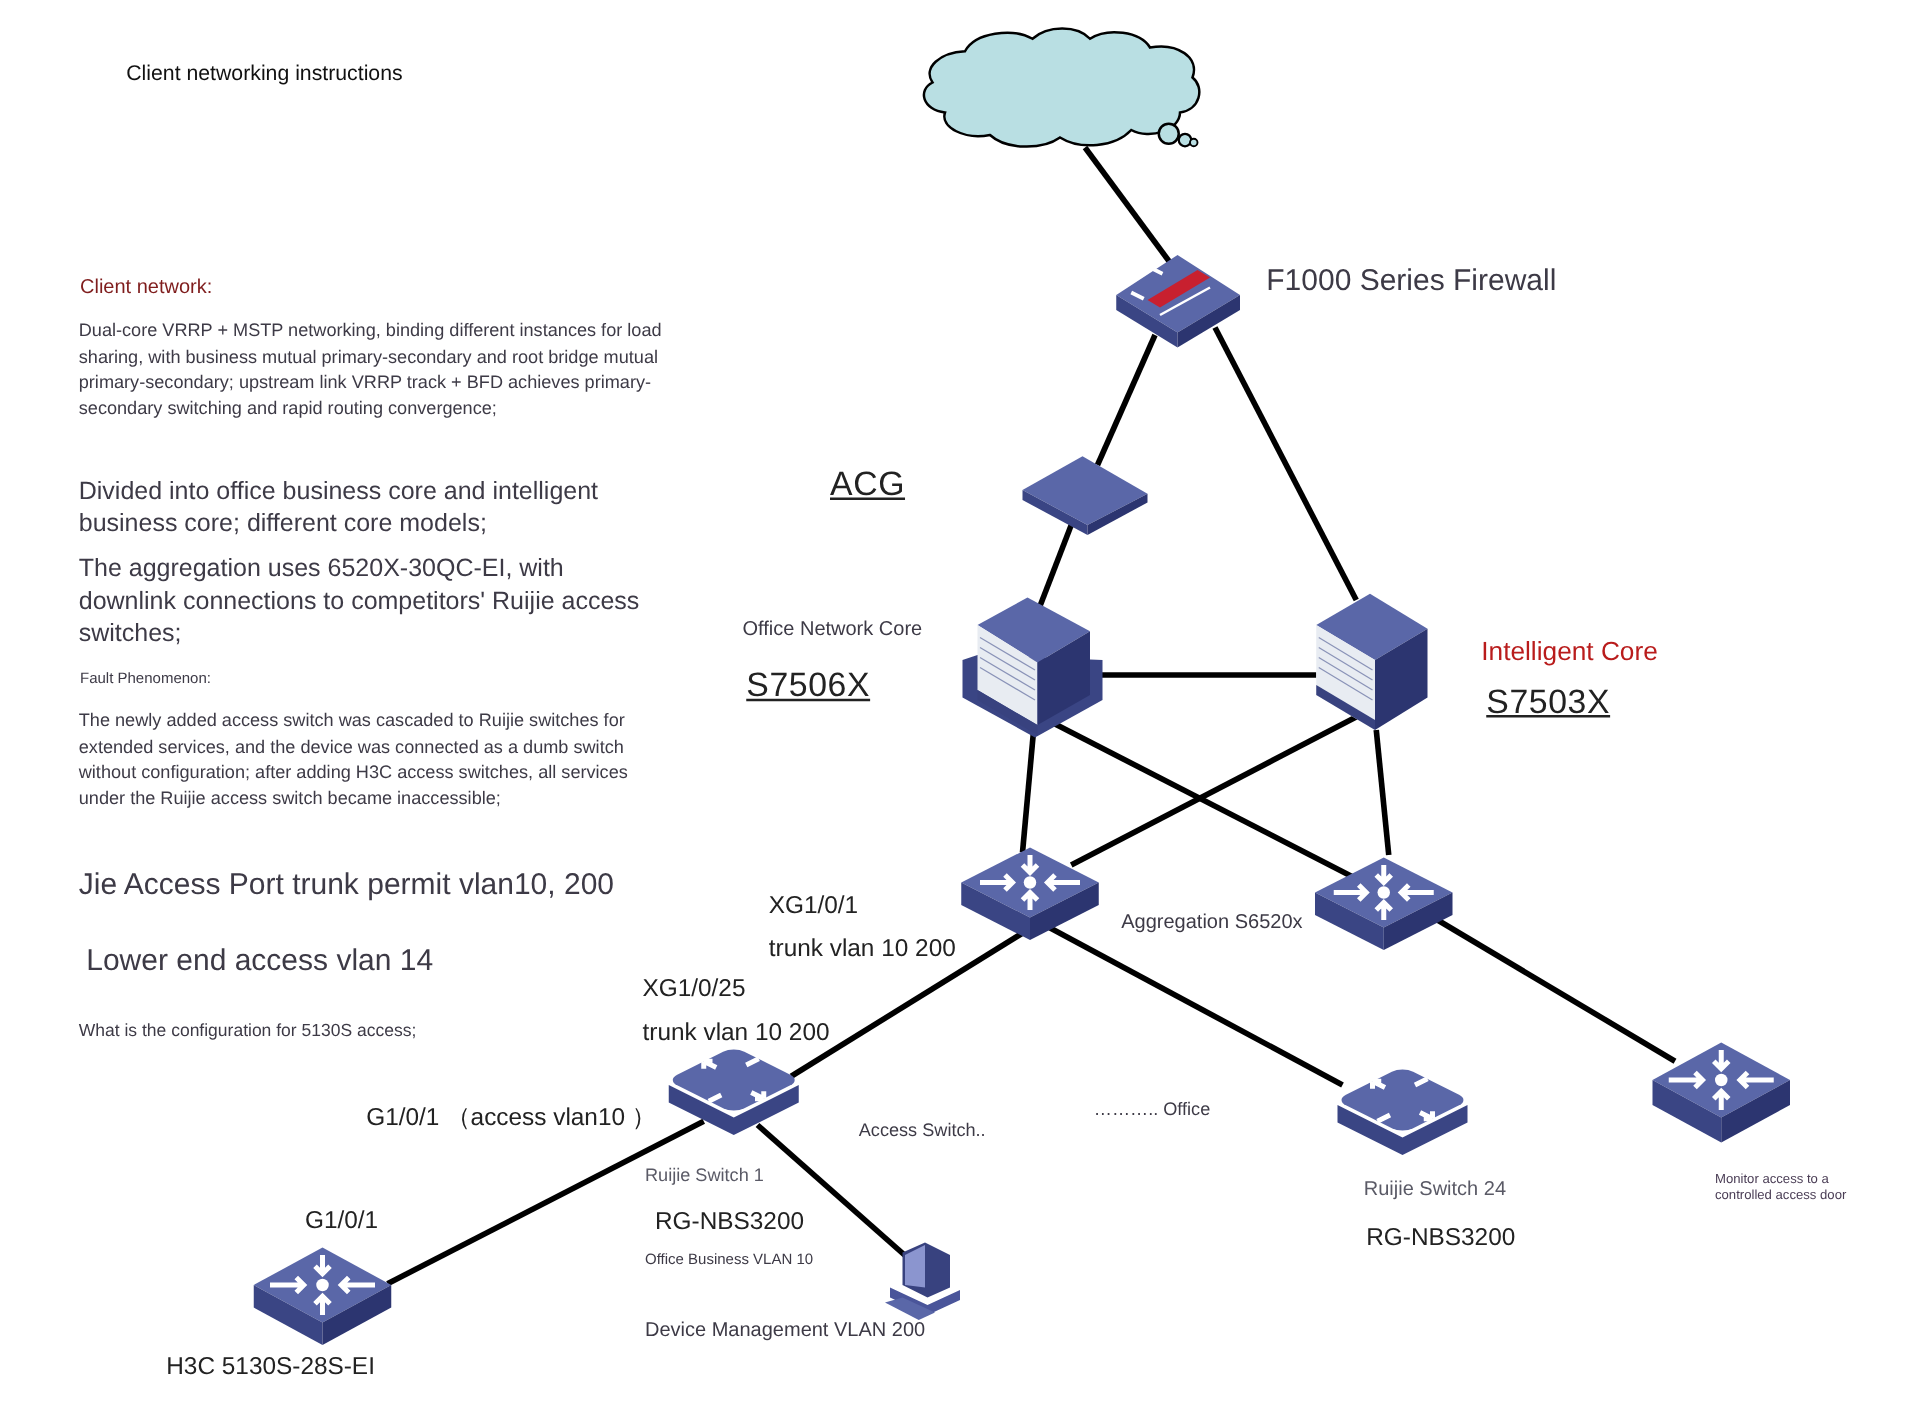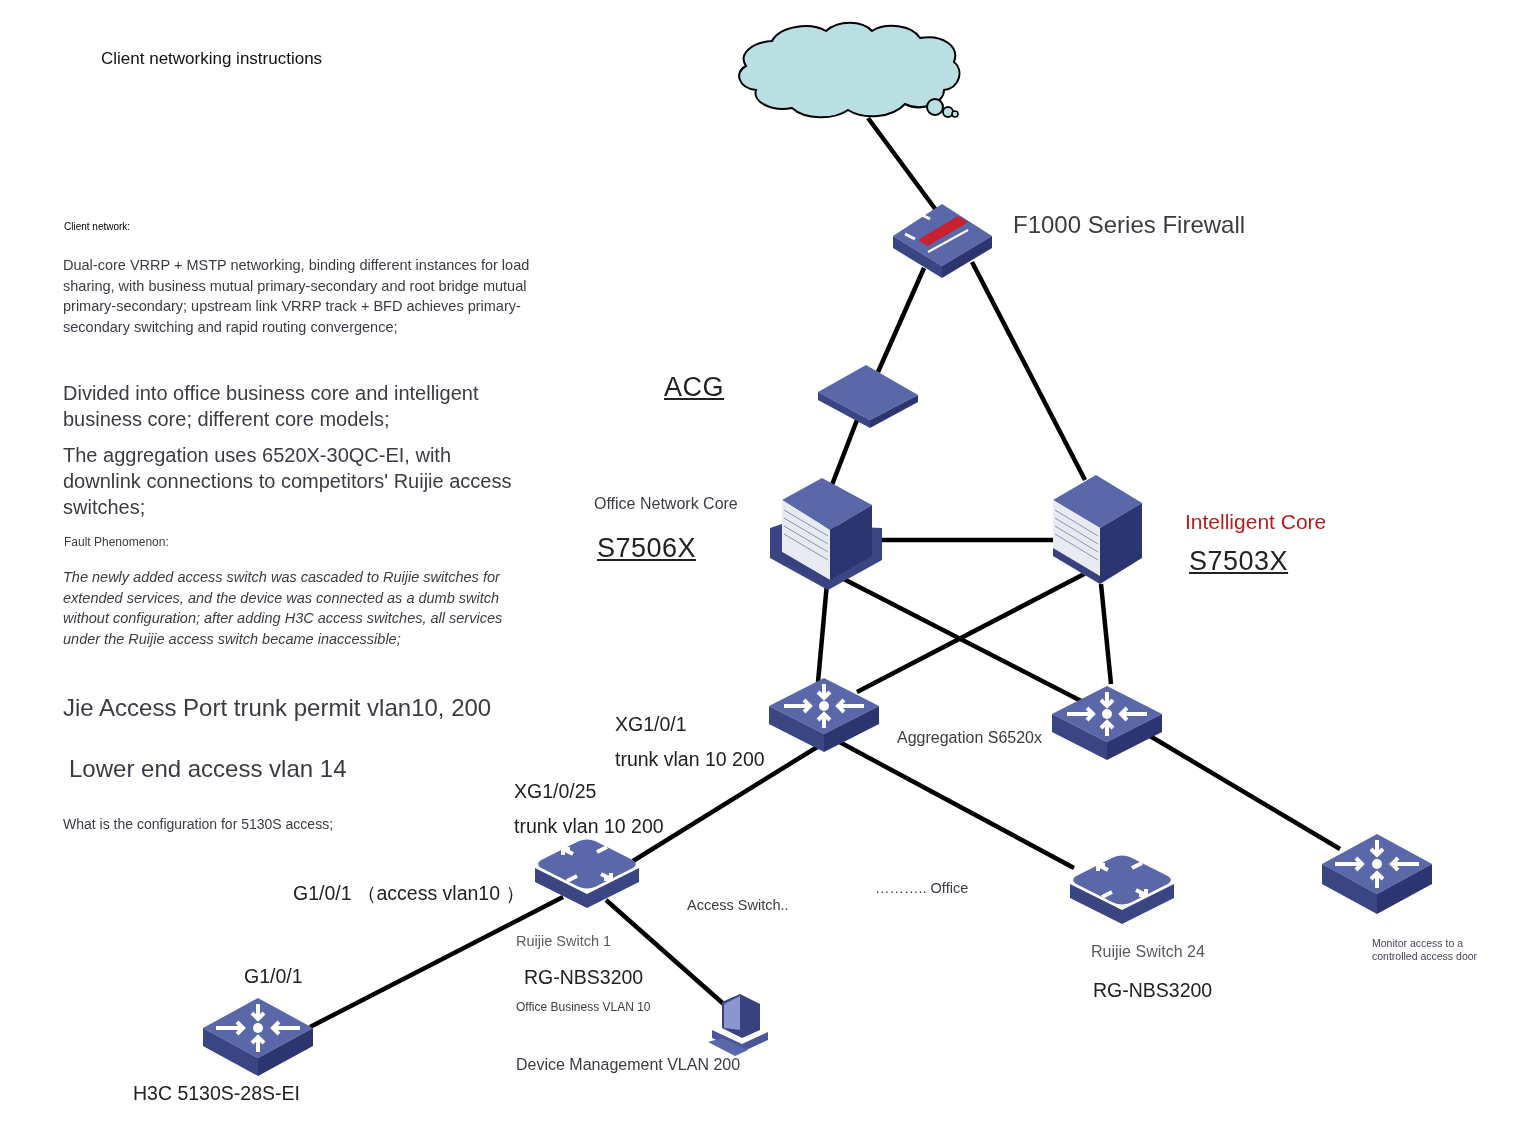--- a/index.html
+++ b/index.html
@@ -1,19 +1,19 @@
 <!DOCTYPE html>
 <html><head>
 <meta charset="utf-8">
 <style>
   html, body { margin:0; padding:0; background:#ffffff; }
   body { width:1533px; height:1123px; position:relative; overflow:hidden; font-family:"Liberation Sans", sans-serif; color:#3d3a46; }
   .t { position:absolute; white-space:nowrap; font-family:"Liberation Sans", sans-serif; }
   .title { left:101px; top:49px; font-size:17px; color:#111; font-weight:500; }
-  .h-small { font-size:10px; color:#000000; }
+  .h-small { font-size:16px; color:#7f1d1d; }
   .para { position:absolute; font-size:14.5px; line-height:20.5px; color:#3d3a46; white-space:normal; }
   .big { font-size:20px; line-height:26px; color:#3d3a46; }
   .huge { font-size:24px; color:#3d3a46; }
   .dev-label { font-size:24px; color:#3d3a46; }
   .model { font-size:27px; color:#222; letter-spacing:0.5px;text-decoration:underline; }
   .port { font-size:19.5px; color:#222; }
   .small { font-size:14px; color:#3d3a46; }
   .tiny { font-size:12px; color:#3d3a46; }
   .micro { font-size:10.5px; color:#4a3d55; line-height:13px; }
   svg#topo { position:absolute; left:0; top:0; }
@@ -149,21 +149,21 @@
 
 <div class="t title">Client networking instructions</div>
 
 <div class="t h-small" style="left:64px; top:221px;">Client network:</div>
 <div class="para" style="left:63px; top:255px; width:500px;">Dual-core VRRP + MSTP networking, binding different instances for load sharing, with business mutual primary-secondary and root bridge mutual primary-secondary; upstream link VRRP track + BFD achieves primary-secondary switching and rapid routing convergence;</div>
 
 <div class="para big" style="left:63px; top:380px; width:470px;">Divided into office business core and intelligent business core; different core models;</div>
 <div class="para big" style="left:63px; top:442px; width:470px;">The aggregation uses 6520X-30QC-EI, with downlink connections to competitors' Ruijie access switches;</div>
 
 <div class="t tiny" style="left:64px; top:535px;">Fault Phenomenon:</div>
-<div class="para" style="left:63px; top:567px; width:470px;font-style:italic;">The newly added access switch was cascaded to Ruijie switches for extended services, and the device was connected as a dumb switch without configuration; after adding H3C access switches, all services under the Ruijie access switch became inaccessible;</div>
+<div class="para" style="left:63px; top:567px; width:470px;">The newly added access switch was cascaded to Ruijie switches for extended services, and the device was connected as a dumb switch without configuration; after adding H3C access switches, all services under the Ruijie access switch became inaccessible;</div>
 
 <div class="t huge" style="left:63px; top:694px;">Jie Access Port trunk permit vlan10, 200</div>
 <div class="t huge" style="left:69px; top:755px;">Lower end access vlan 14</div>
 <div class="t small" style="left:63px; top:816px;">What is the configuration for 5130S access;</div>
 
 <div class="t dev-label" style="left:1013px; top:211px;">F1000 Series Firewall</div>
 <div class="t model" style="left:664px; top:372px;">ACG</div>
 
 <div class="t" style="left:594px; top:495px; font-size:16px; color:#3d3a46;">Office Network Core</div>
 <div class="t model" style="left:597px; top:533px;">S7506X</div>

